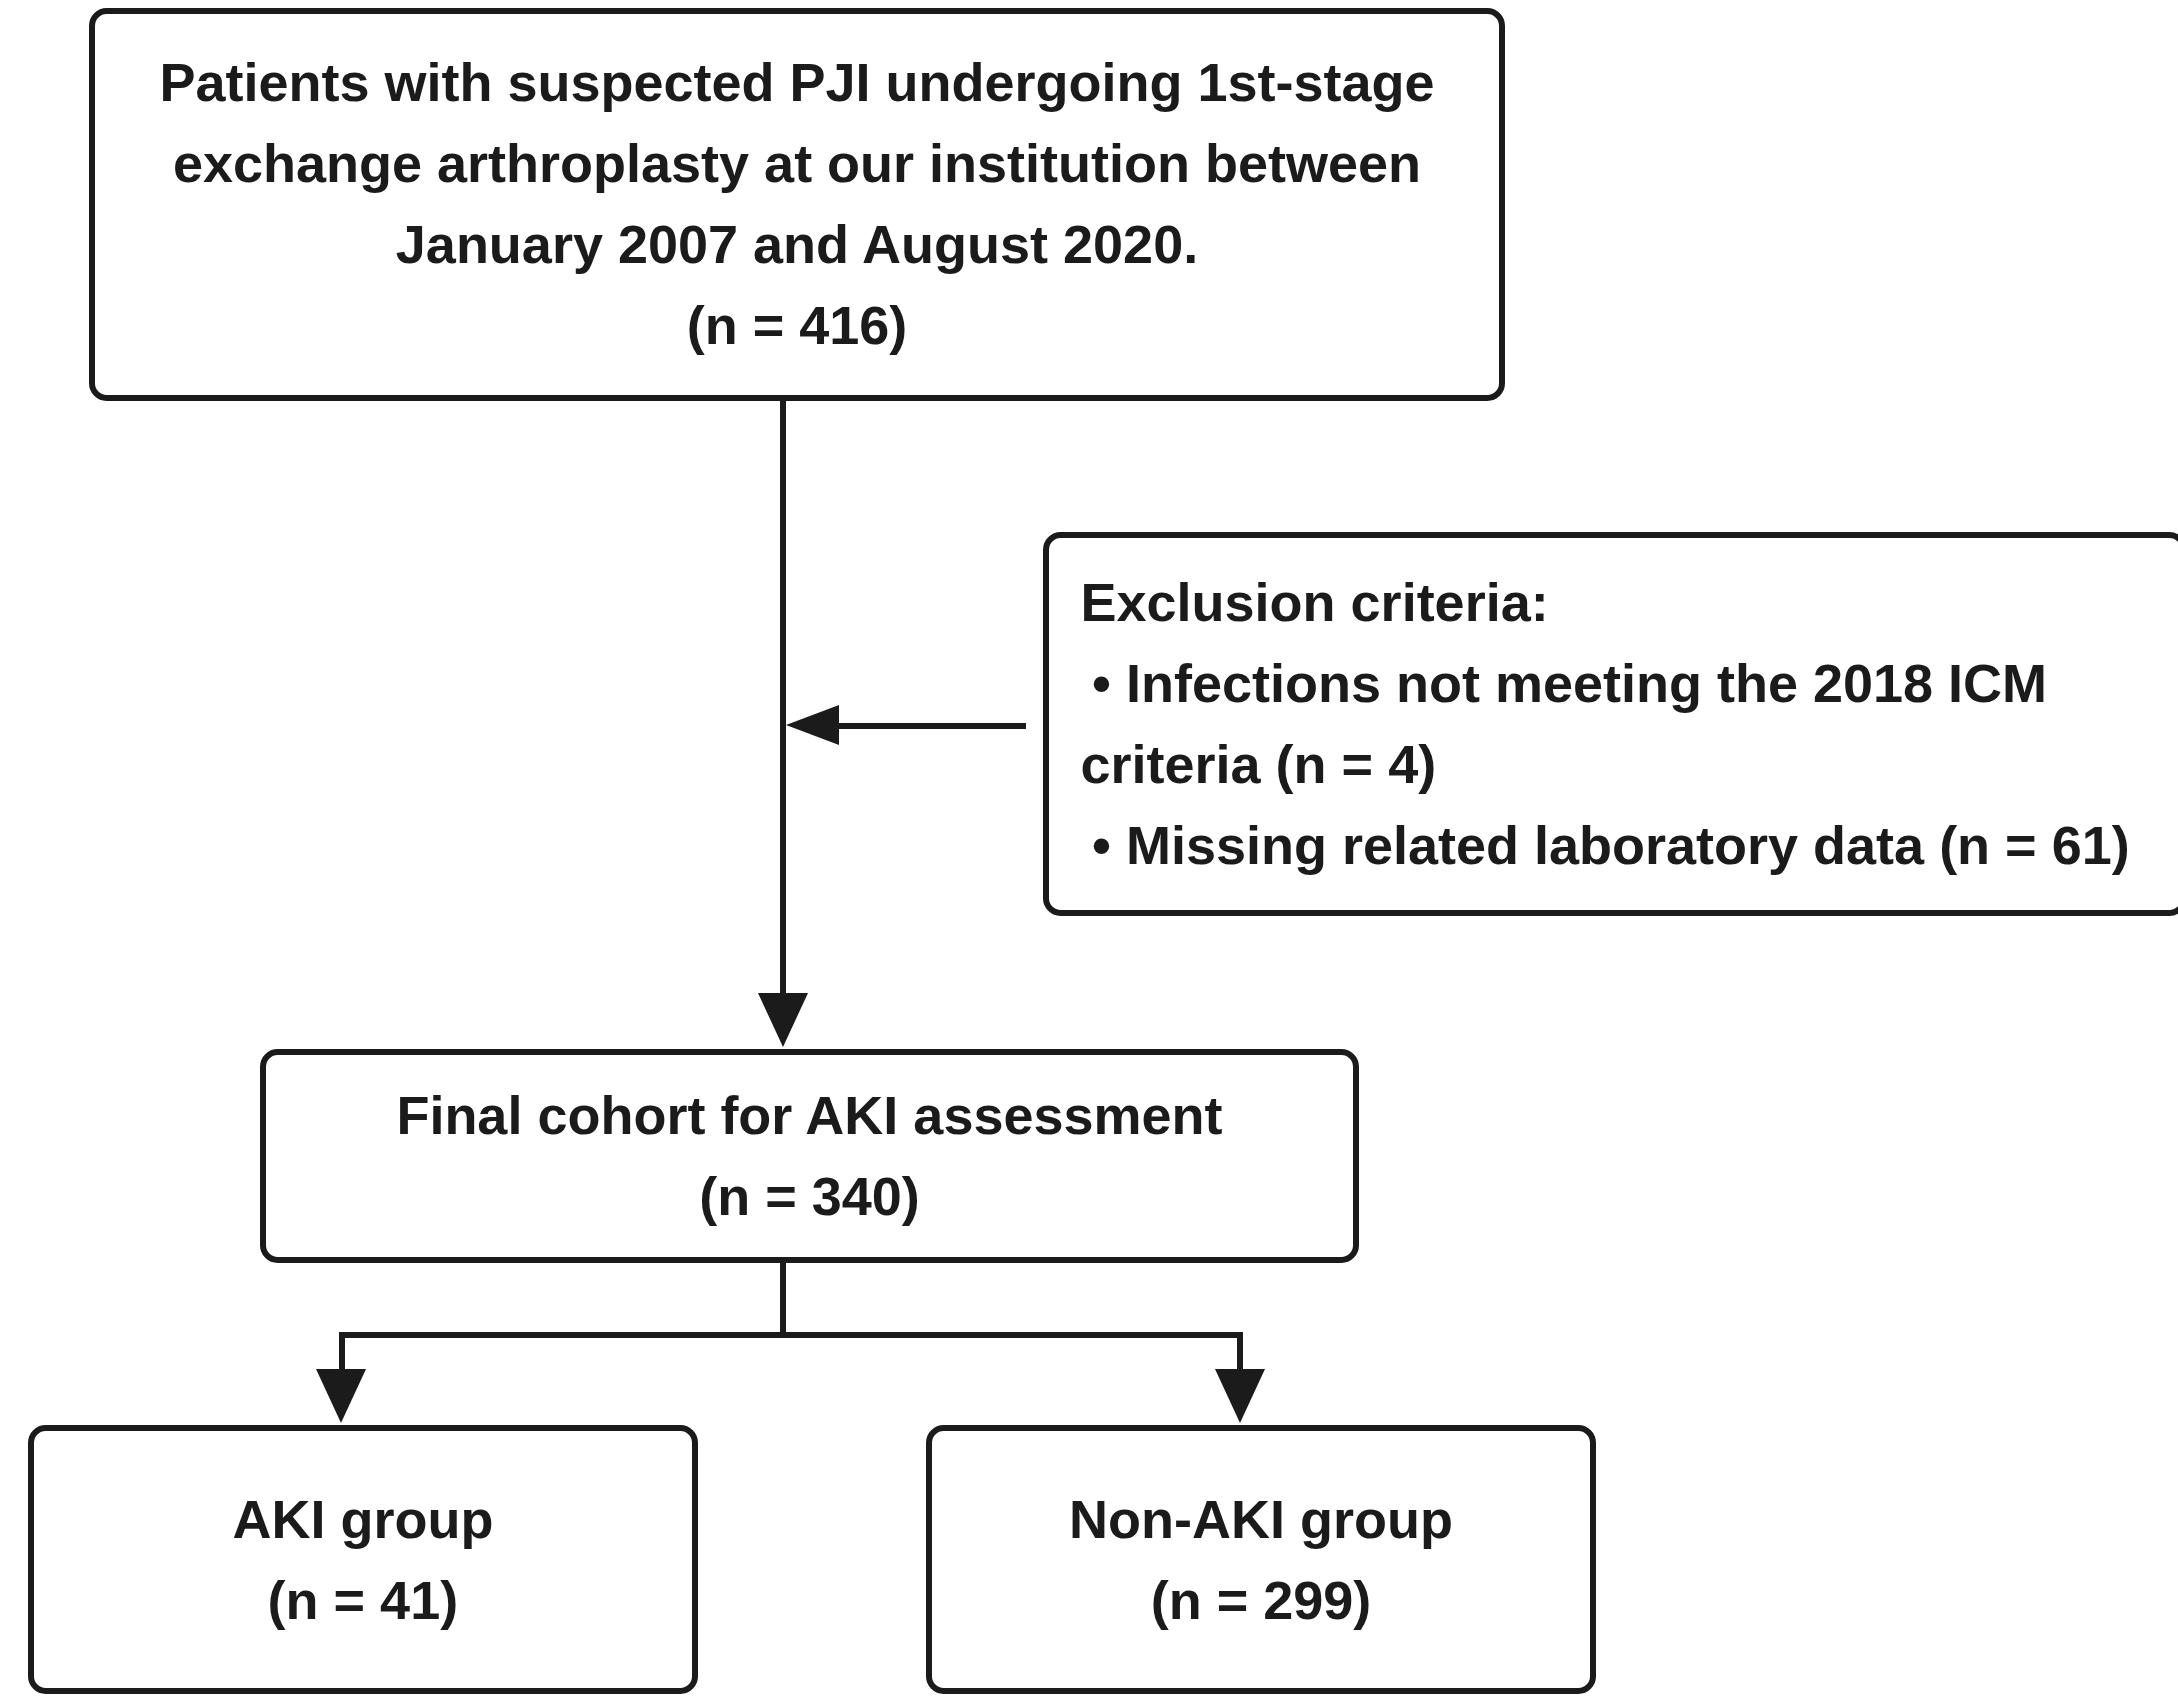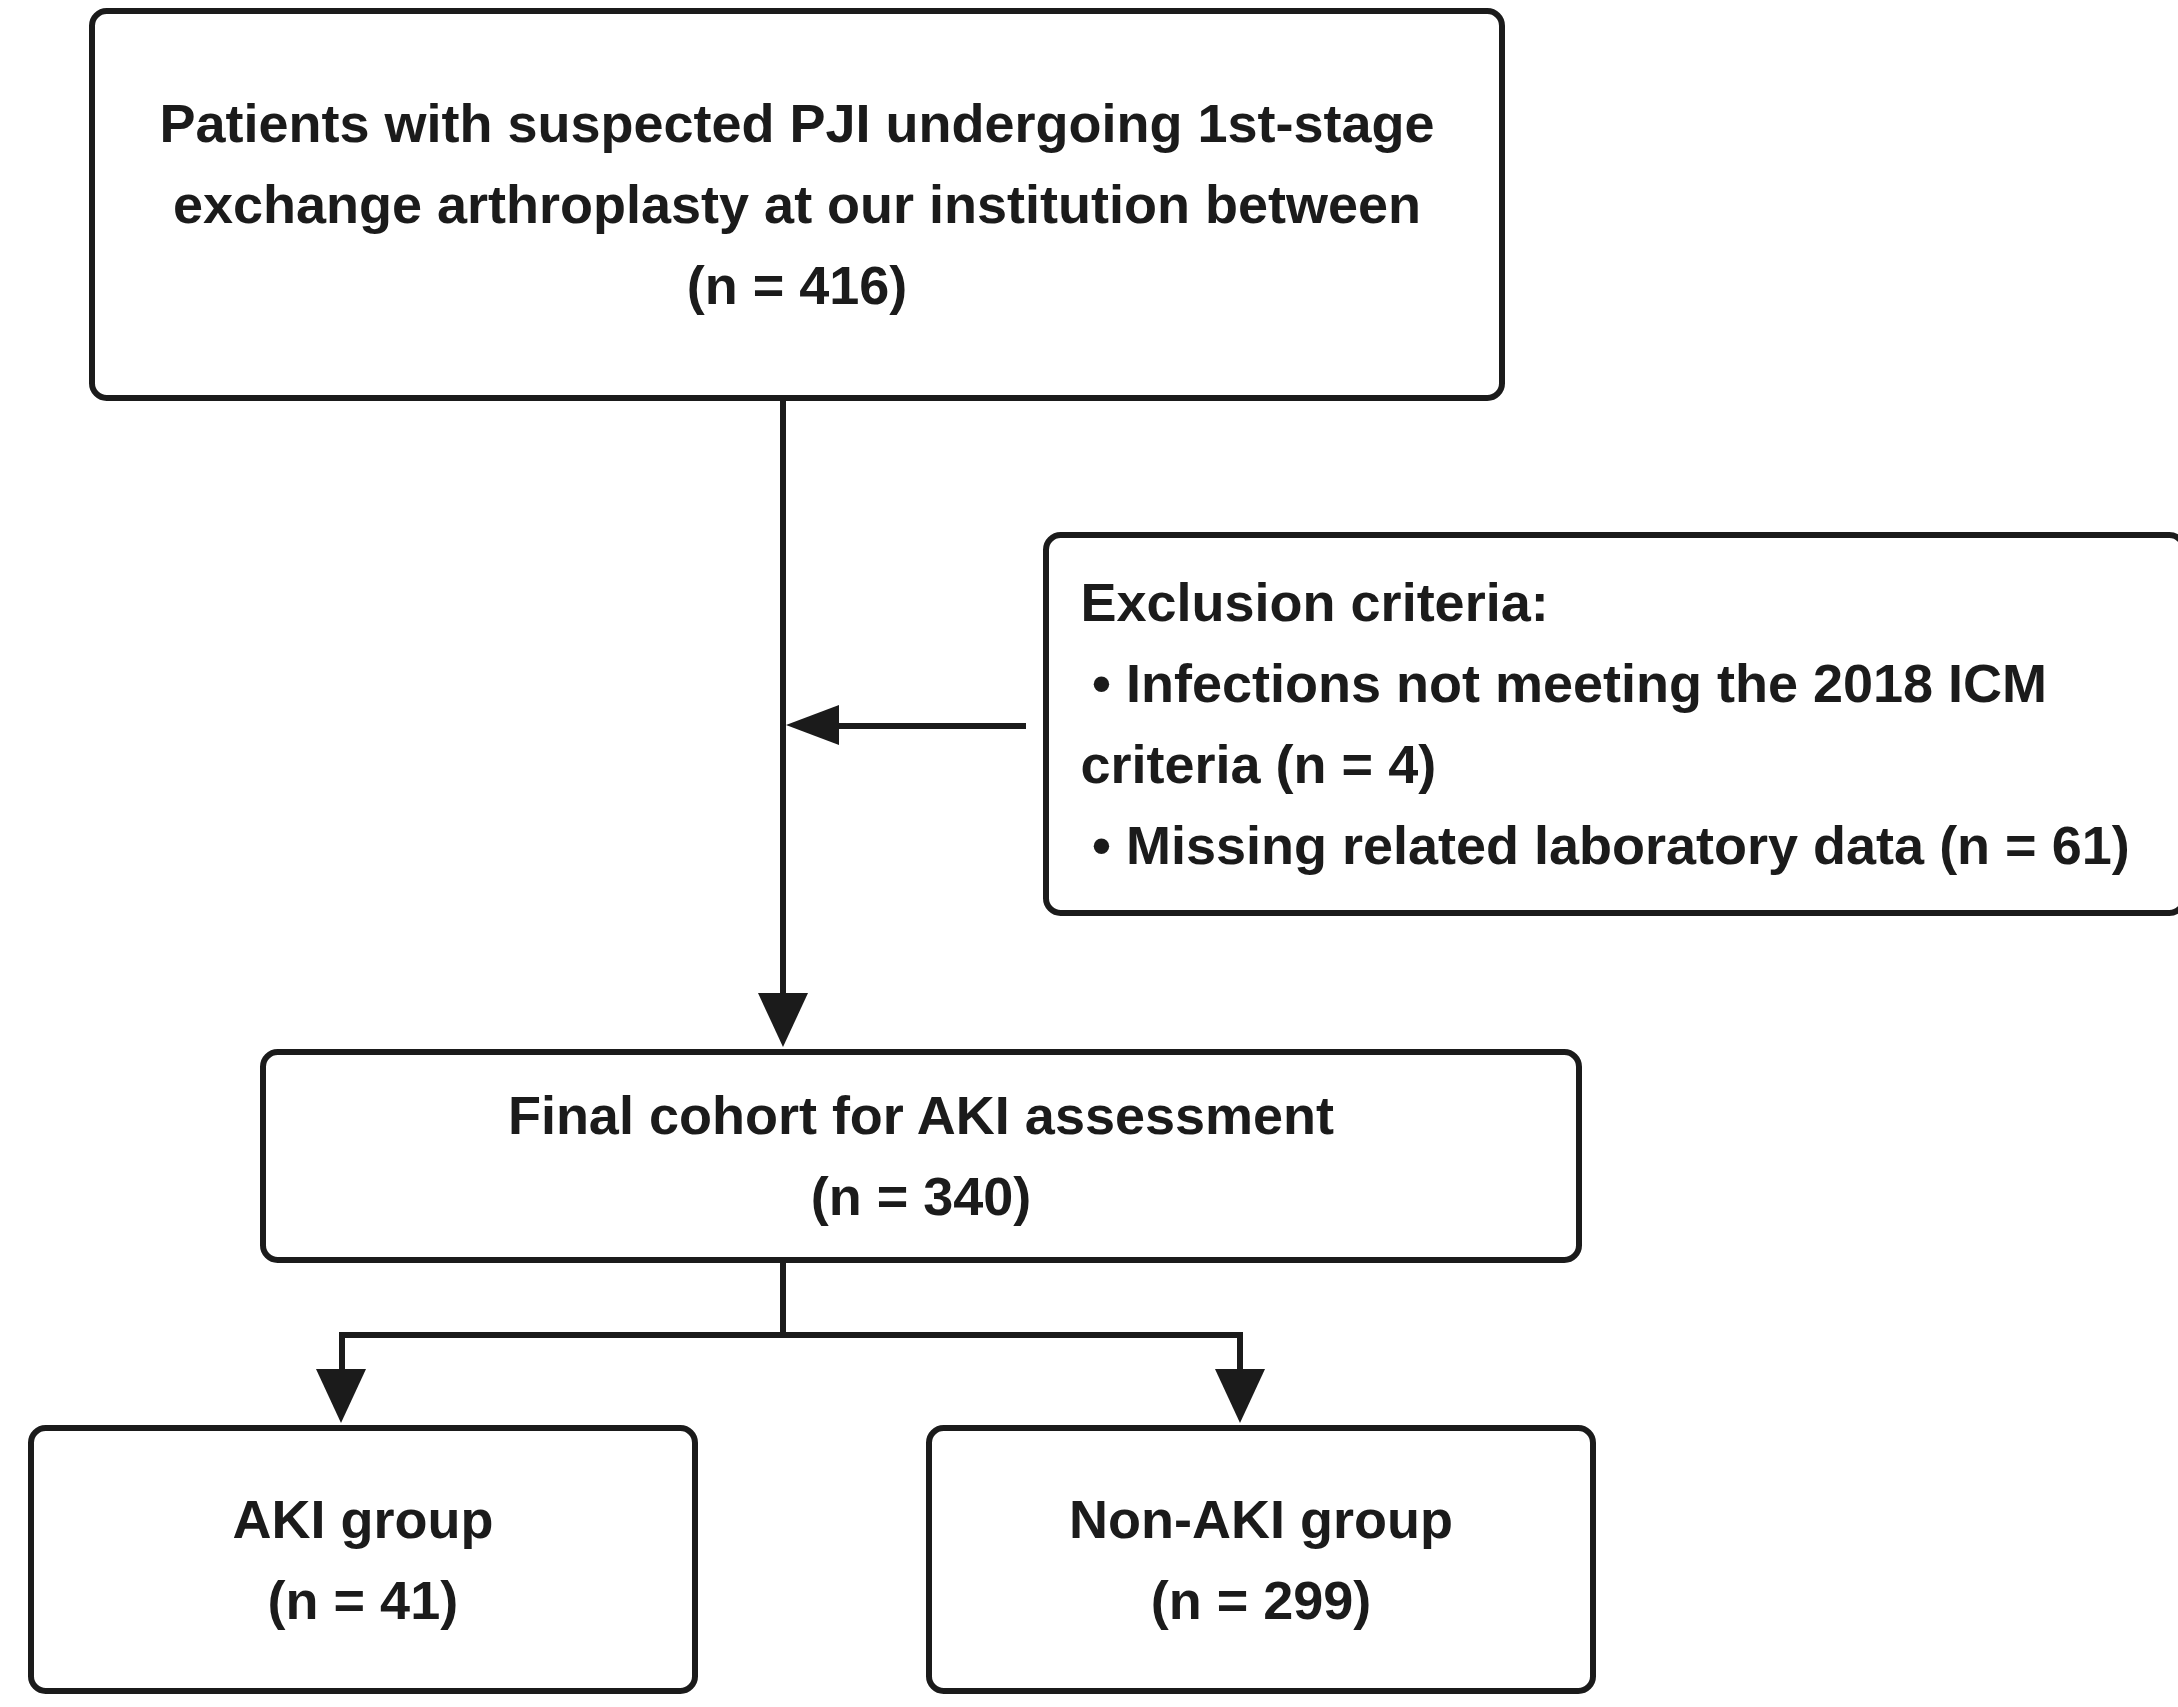--- a/index.html
+++ b/index.html
@@ -34,21 +34,21 @@
     font-size:54px;
     line-height:81px;
     margin-left:20px;
   }
   .node.center{
     align-items:center;
     text-align:center;
   }
   #box-initial{ left:69px;  top:7.9px;    width:1416px; height:393px; }
   #box-exclusion{ left:1023px; top:532px; width:1144px; height:384px; text-align:left; }
-  #box-final{ left:240px; top:1049px; width:1322px; height:214px; }
+  #box-final{ left:240px; top:1049px; width:1099px; height:214px; }
   #box-aki{ left:7.9px;   top:1425px; width:670px; height:269px; }
   #box-nonaki{ left:906px; top:1425px; width:670px; height:269px; }
 
   .excl-line{ padding-left:31.5px; padding-right:21px; }
   .excl-line.bullet{ padding-left:43px; }
 
   
   .cline{
     position:absolute;
     background:var(--line);
@@ -81,20 +81,21 @@
   #arrow-into-main{   left:786px;  top:705px;  }
 </style>
 </head>
 <body>
 
 <div class="canvas">
 
   <div class="node center" id="box-initial">
     <div>Patients with suspected PJI undergoing 1st-stage</div>
     <div>exchange arthroplasty at our institution between</div>
+    <div>January 2007 and August 2020.</div>
     <div>(n = 416)</div>
   </div>
 
   <div class="node" id="box-exclusion">
     <div class="excl-line">Exclusion criteria:</div>
     <div class="excl-line bullet">• Infections not meeting the 2018 ICM</div>
     <div class="excl-line">criteria (n = 4)</div>
     <div class="excl-line bullet">• Missing related laboratory data (n = 61)</div>
   </div>
 

